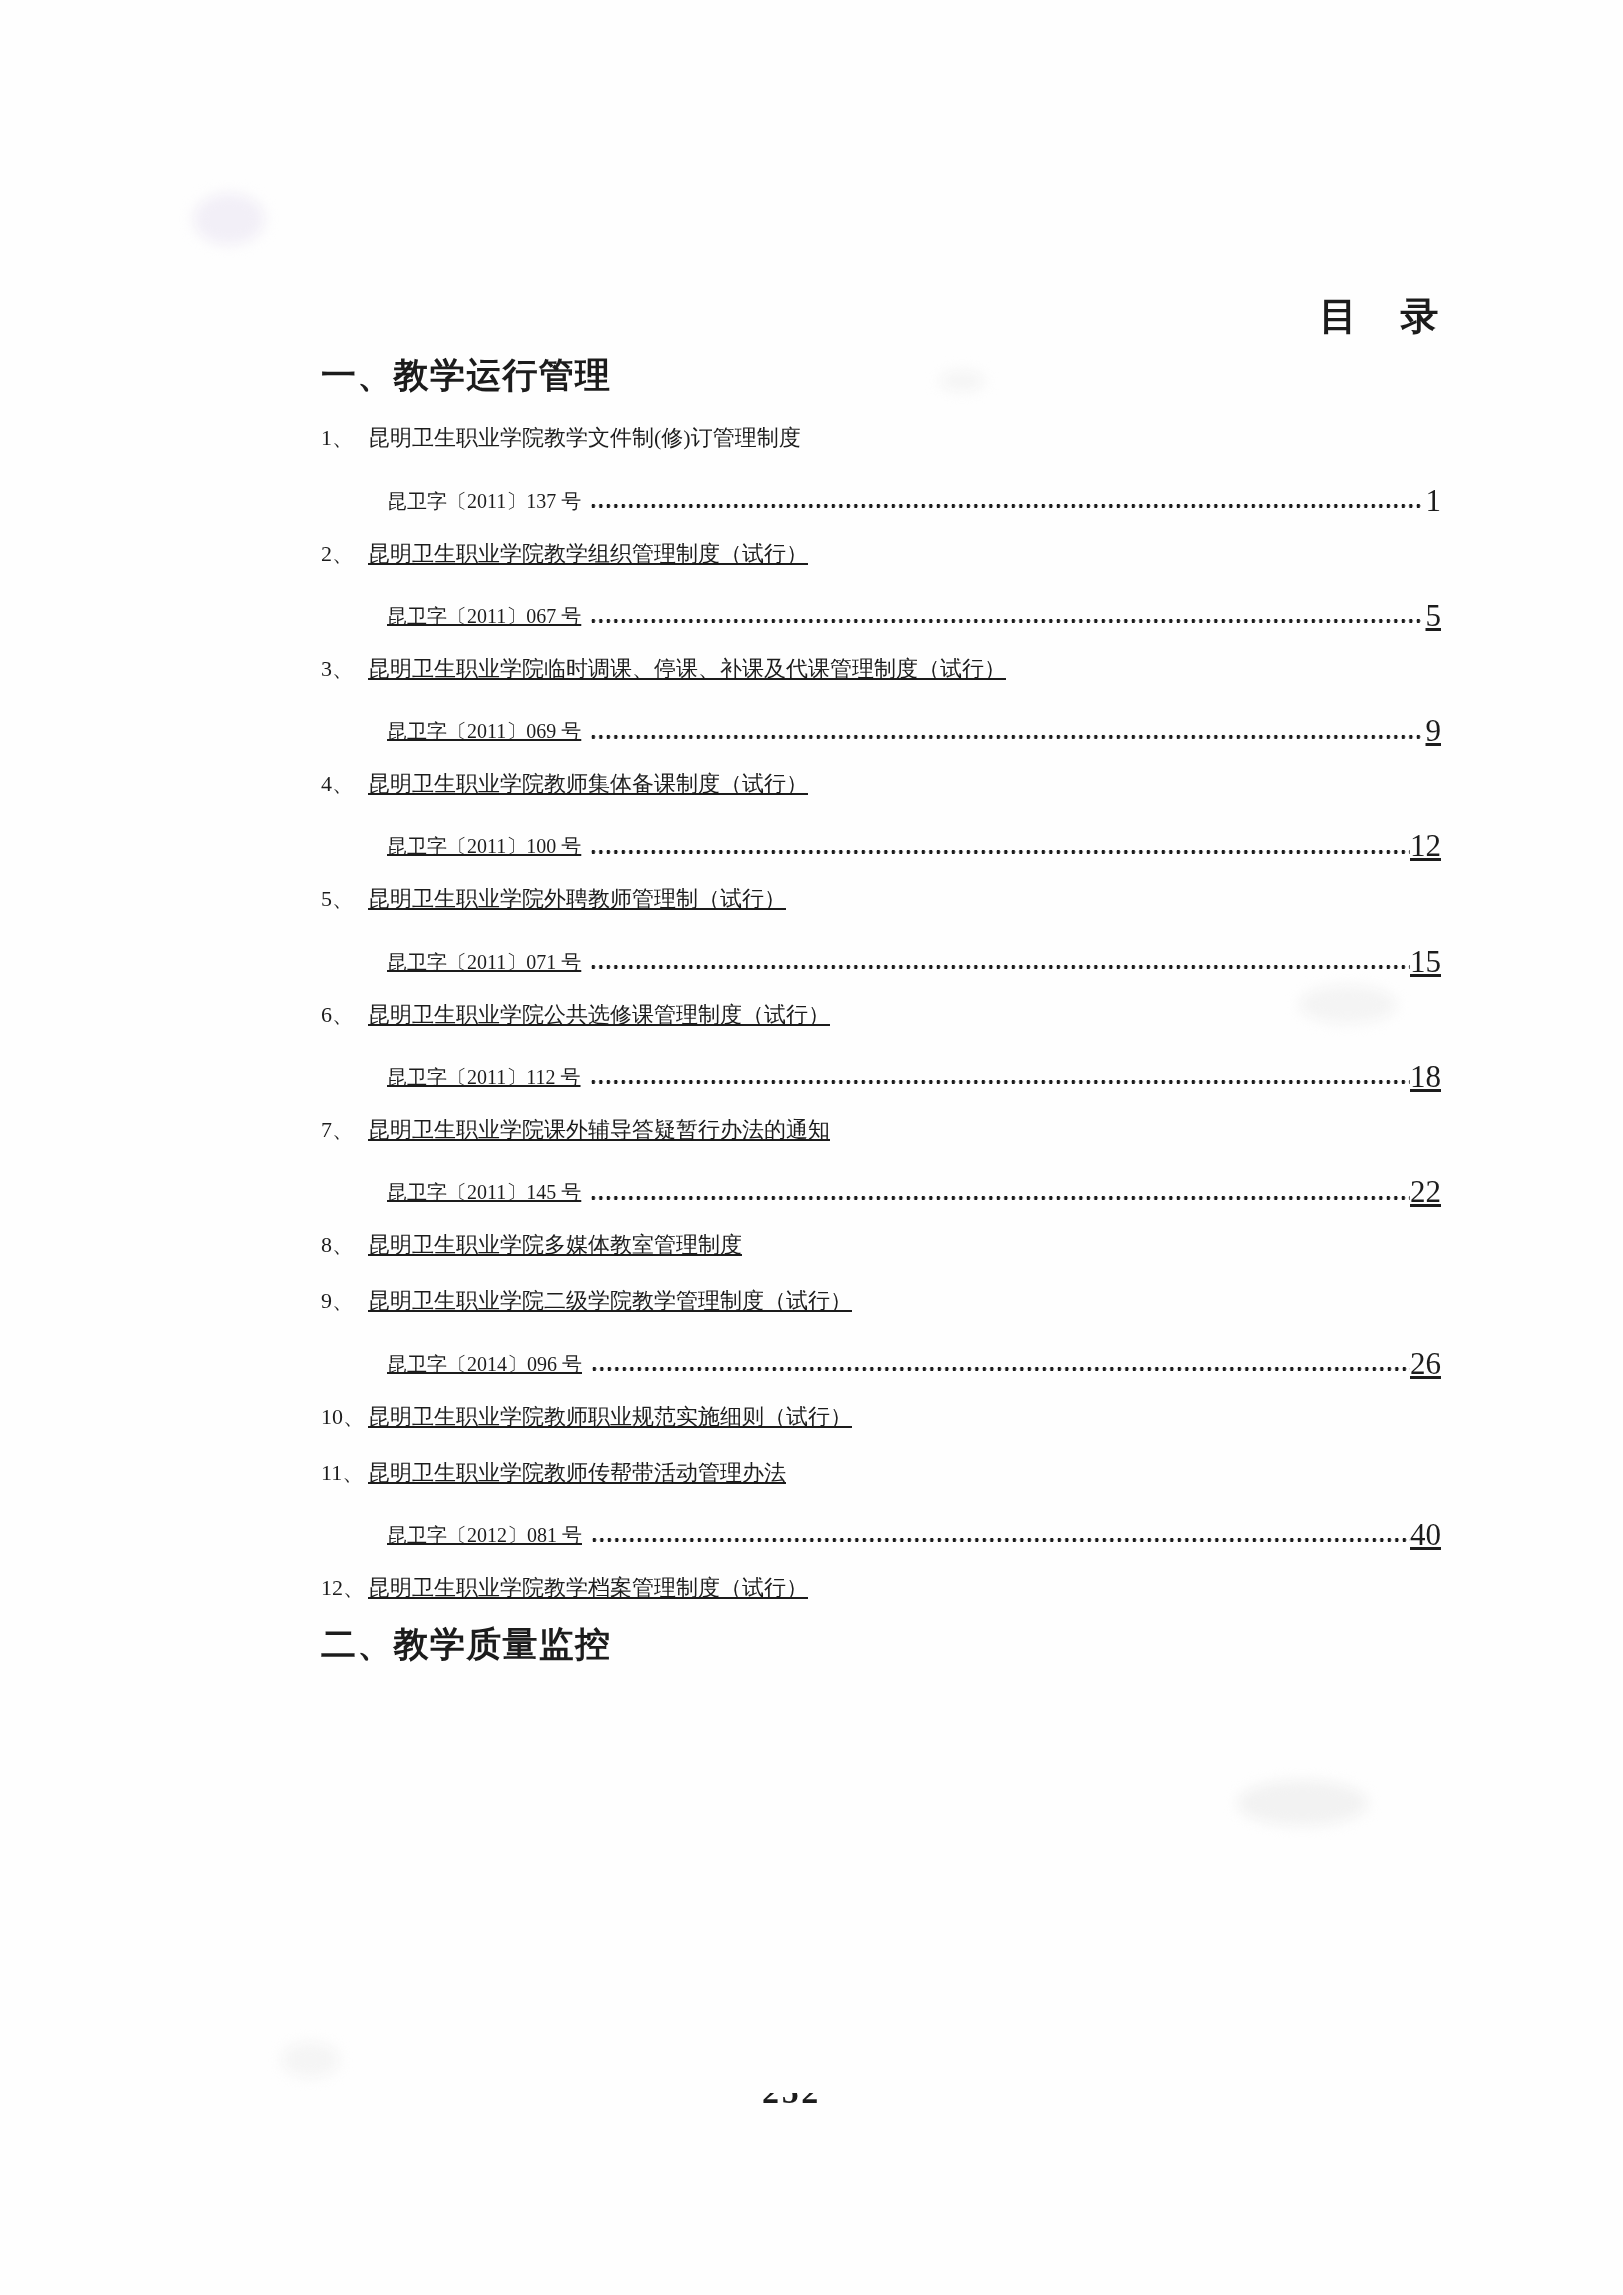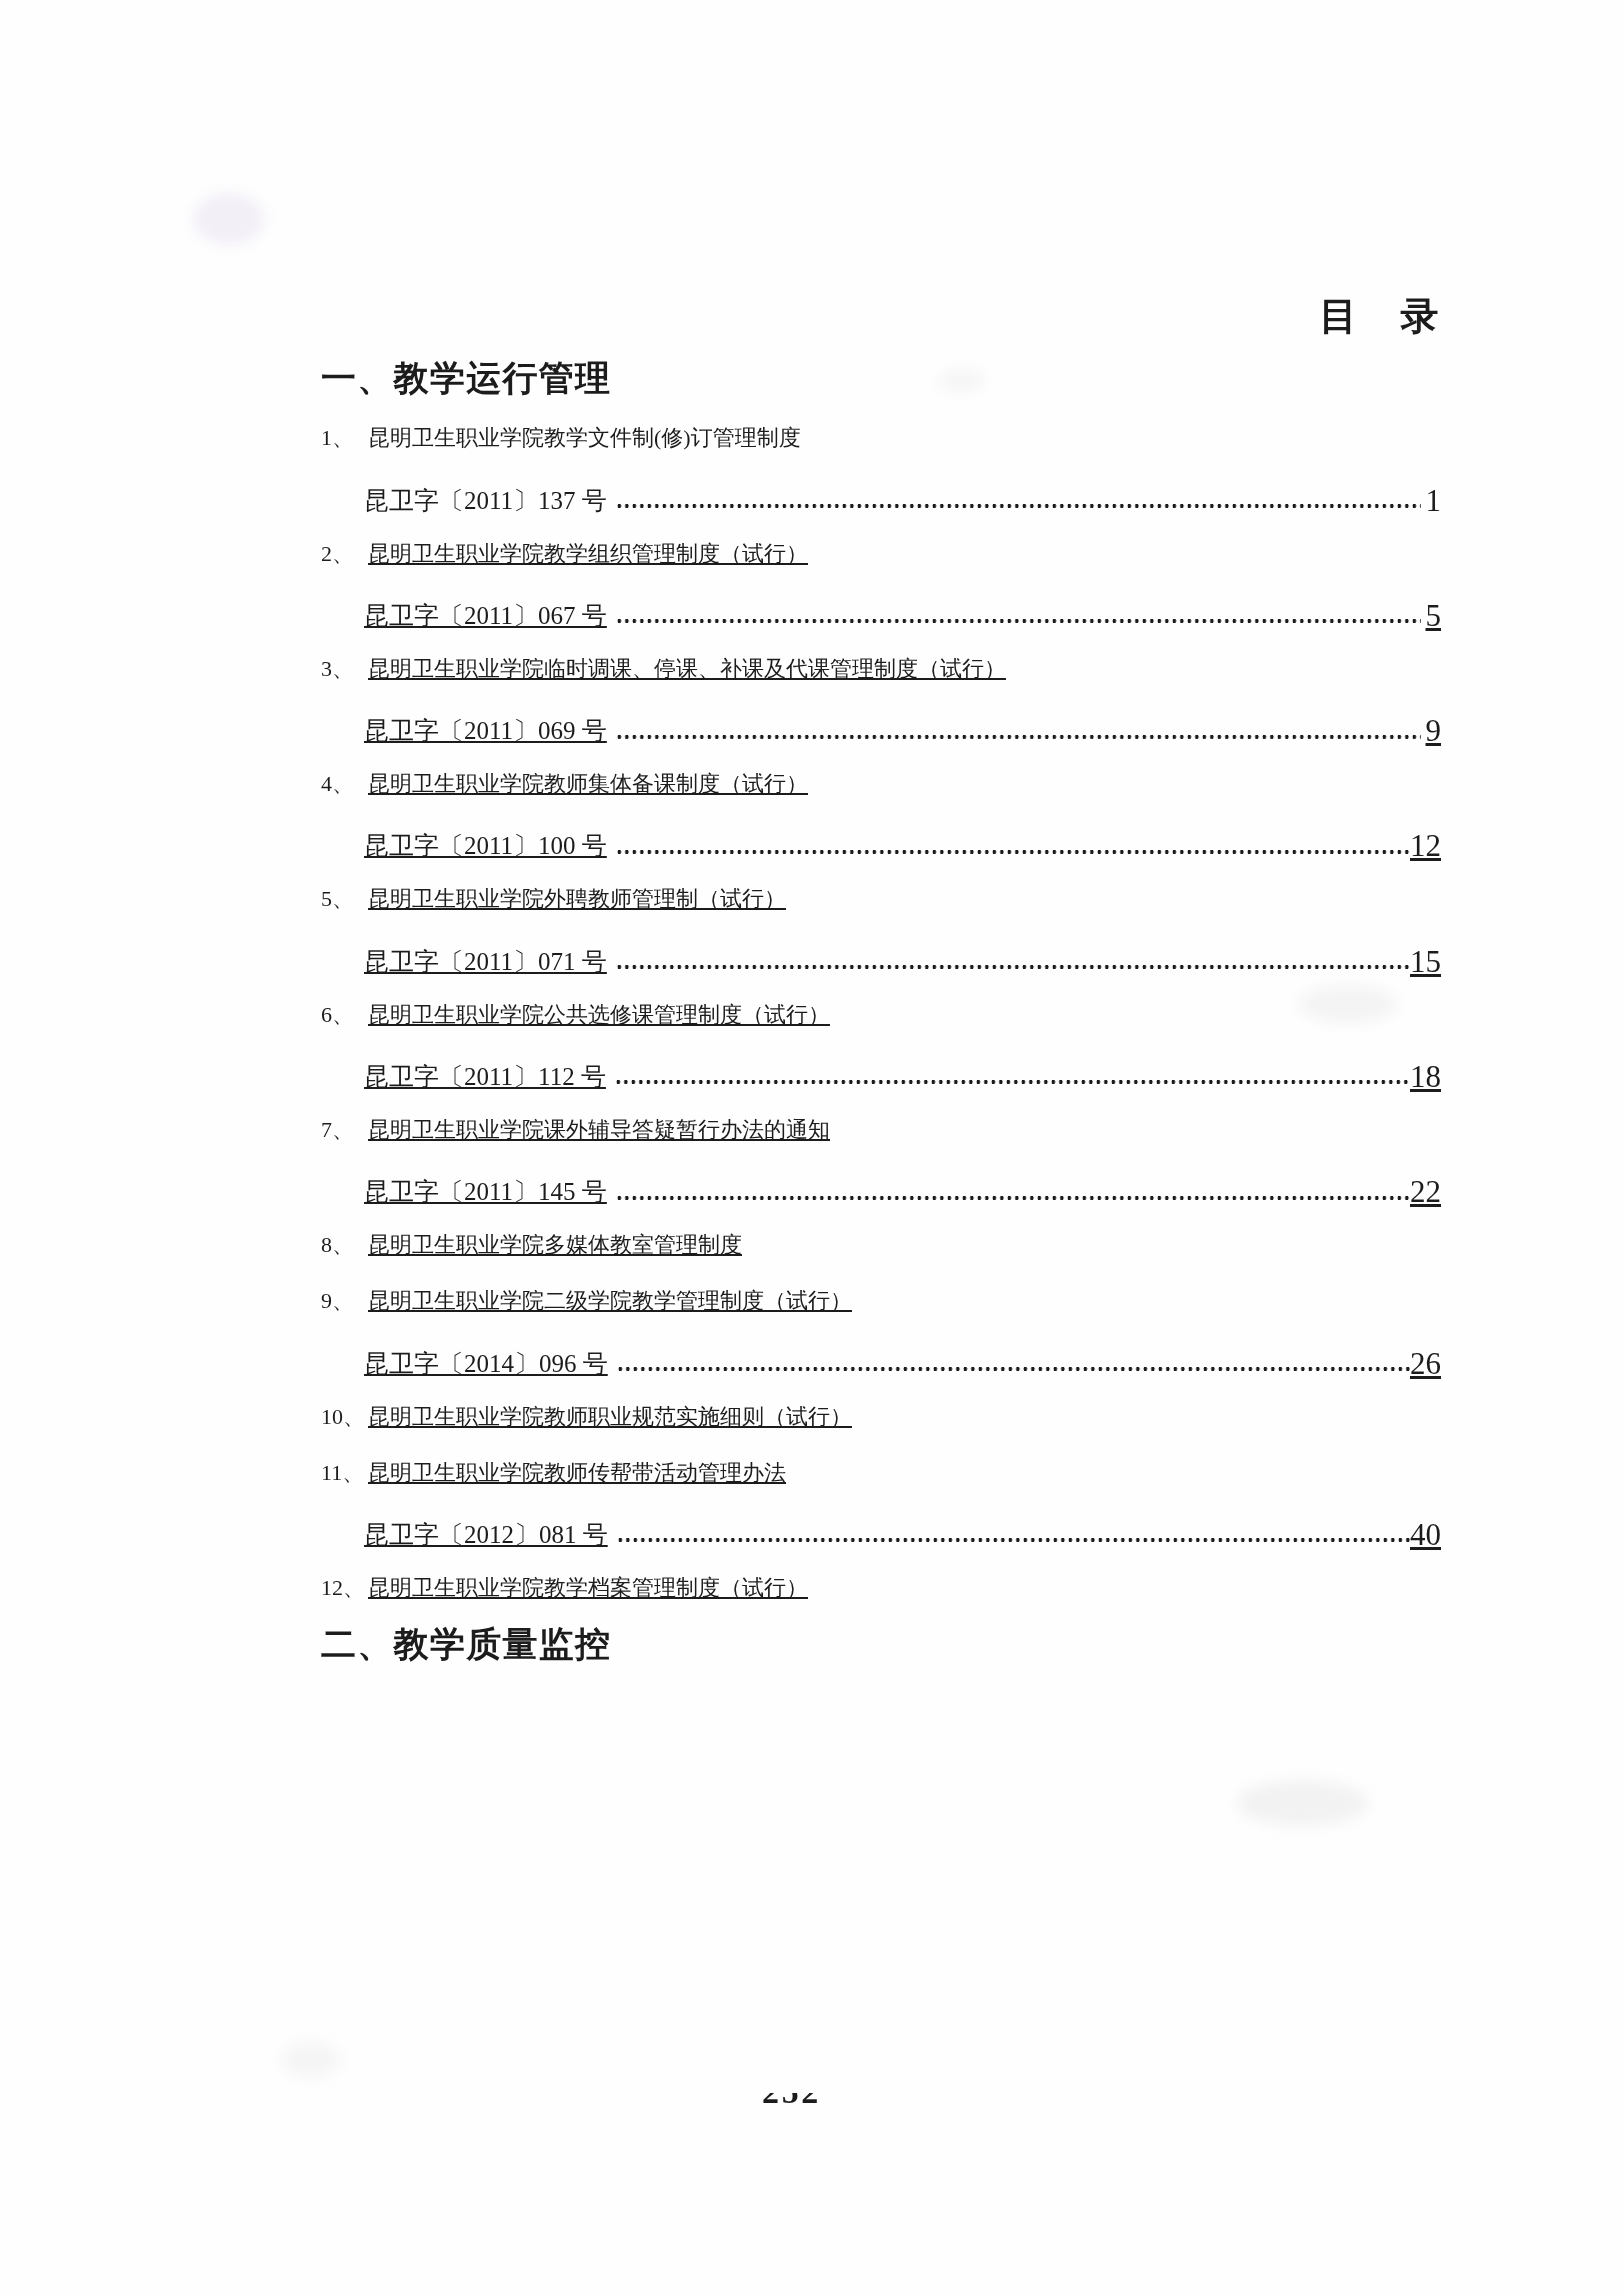--- a/index.html
+++ b/index.html
@@ -25,44 +25,45 @@
     letter-spacing:2.6px;
   }
   .sec-heading{
     height:42px;
     margin-top:17px;
     font-size:35px;
     line-height:39px;
     font-weight:700;
     letter-spacing:1.3px;
   }
-  .sec-heading.first{margin-top:17px;margin-bottom:18.3px;}
+  .sec-heading.first{margin-top:17px;margin-bottom:18.3px;font-family:Liberation Mono, monospace;}
   .sec-heading.later{margin-top:15px;margin-bottom:12px;}
   .items{display:block;}
   .item + .item{margin-top:15px;text-decoration:underline;}
   .item-title{
     height:41px;
     font-size:22px;
     line-height:38px;
     white-space:nowrap;
   }
   .item-title .no{display:inline-block;min-width:47px;}
   .item-line{
     height:41px;
     margin-top:18.3px;
     padding-left:43px;
     display:flex;
     align-items:flex-end;
   }
   .doc-no{
-    font-size:25px;
+    font-size:20px;
     line-height:38px;
     white-space:nowrap;
     flex:0 0 auto;
     padding-right:9.2px;
+    margin-left:23px;
   }
   .dots{
     flex:1 1 auto;
     height:7.9px;
     margin-bottom:9.8px;
     background-image:radial-gradient(circle at 3.3px 3.9px,#1b1b1b 1.8px,rgba(0,0,0,0) 2px);
     background-size:7.5px 7.9px;
     background-repeat:repeat-x;
   }
   .page-no{

